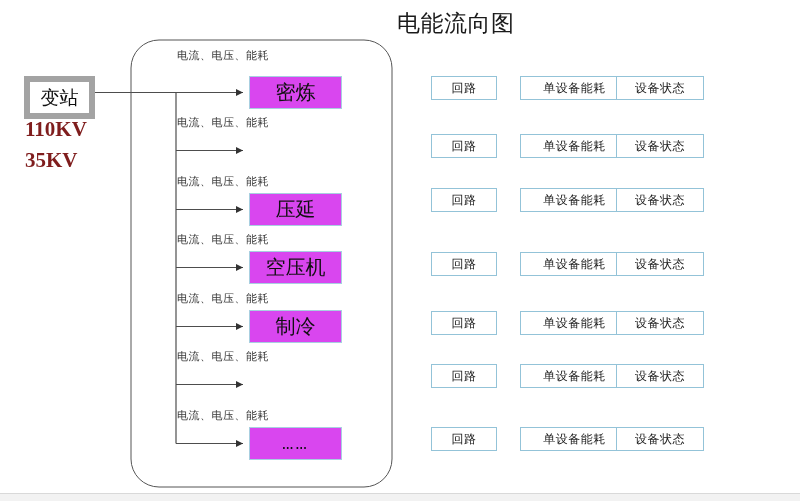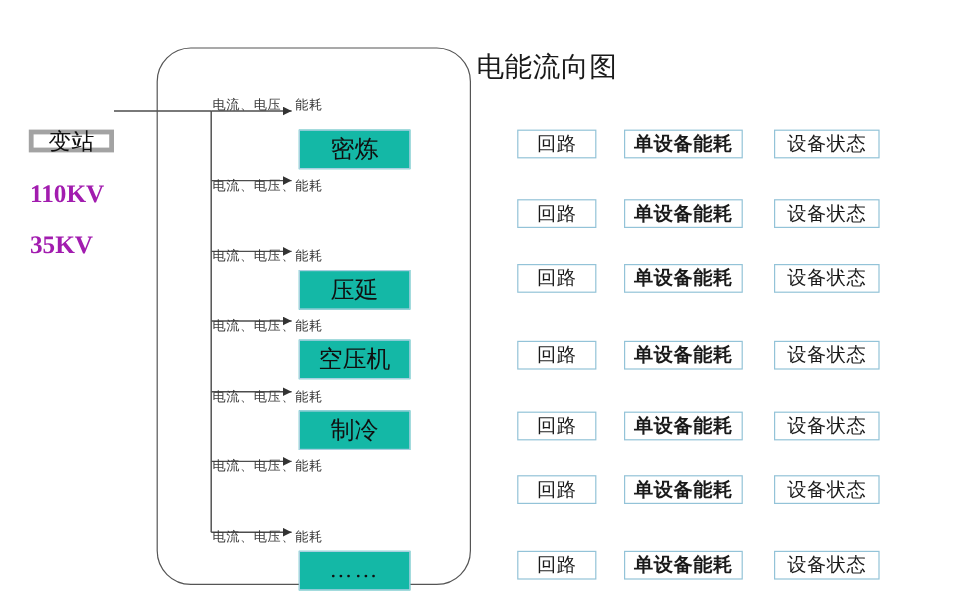--- a/index.html
+++ b/index.html
@@ -16,74 +16,75 @@
     position: relative;
   }
   #canvas {
     position: absolute;
     left: 0;
     top: 0;
     width: 800px;
     height: 501px;
   }
   
-  .abs { position: absolute; margin-top: 32px; }
+  .abs { position: absolute; }
 
   
   .title {
     left: 397px;
     top: 8px;
     font-size: 23px;
     color: #1a1a1a;
     letter-spacing: 0.5px;
     white-space: nowrap;
     font-family: "Liberation Serif", "DejaVu Serif", serif;
   }
 
   
   .box-sub {
     left: 24px;
     top: 76px;
     width: 71px;
-    height: 19px;
-    border: 4px solid #a3a3a3;
+    height: 43px;
+    border: 6px solid #a3a3a3;
     background: #ffffff;
     display: flex;
     align-items: center;
     justify-content: center;
     font-size: 19px;
     color: #101010;
     box-sizing: border-box;
   }
   .kv {
     left: 25px;
     font-size: 21px;
     font-weight: bold;
-    color: #a21caf;
+    color: #7f1d1d;
     letter-spacing: 0px;
     font-family: "Liberation Serif", "DejaVu Serif", serif;
     white-space: nowrap;
   }
   .kv1 { top: 117px; }
-  .kv2 { top: 160px; }
+  .kv2 { top: 148px; }
 
   
   .box-dev {
     left: 249px;
     width: 93px;
     height: 33px;
     border: 1px solid #a8cfe0;
-    background: #14b8a6;
+    background: #d946ef;
     display: flex;
     align-items: center;
     justify-content: center;
     font-size: 20px;
     color: #101010;
     box-sizing: border-box;
     white-space: nowrap;
+    font-family: Liberation Mono, monospace;
   }
   .box-dev.dots { font-size: 19px; letter-spacing: 2px; }
 
   
   .meas {
     left: 177px;
     font-size: 11px;
     color: #3a3a3a;
     white-space: nowrap;
     letter-spacing: 0.5px;
@@ -91,29 +92,29 @@
   }
 
   
   .box-right {
     height: 24px;
     border: 1px solid #93c3d8;
     background: #ffffff;
     display: flex;
     align-items: center;
     justify-content: center;
-    font-size: 16px;
+    font-size: 12px;
     color: #1a1a1a;
     box-sizing: border-box;
     white-space: nowrap;
     letter-spacing: 0.5px;
   }
   .col-a { left: 431px; width: 66px; }
-  .col-b { left: 520px; width: 99px; font-weight: bold; }
-  .col-c { left: 645px; width: 88px; }
+  .col-b { left: 520px; width: 109px; }
+  .col-c { left: 616px; width: 88px; }
 
   
   .bottom-strip {
     left: 0;
     top: 493px;
     width: 800px;
     height: 8px;
     background: #f2f2f2;
     border-top: 1px solid #d9d9d9;
   }

